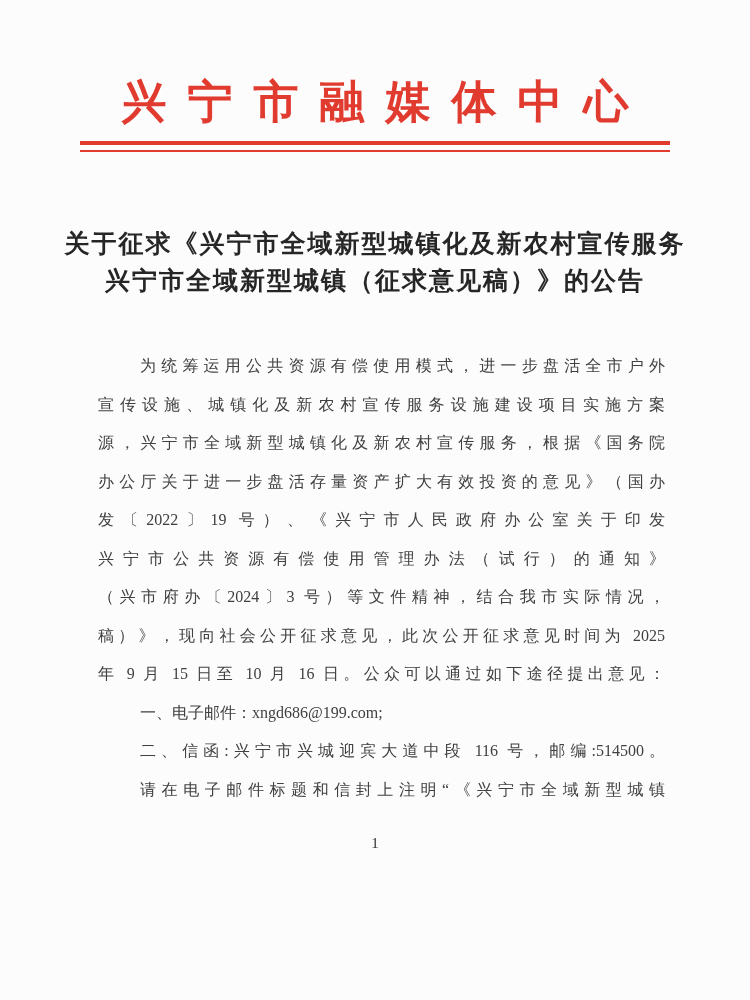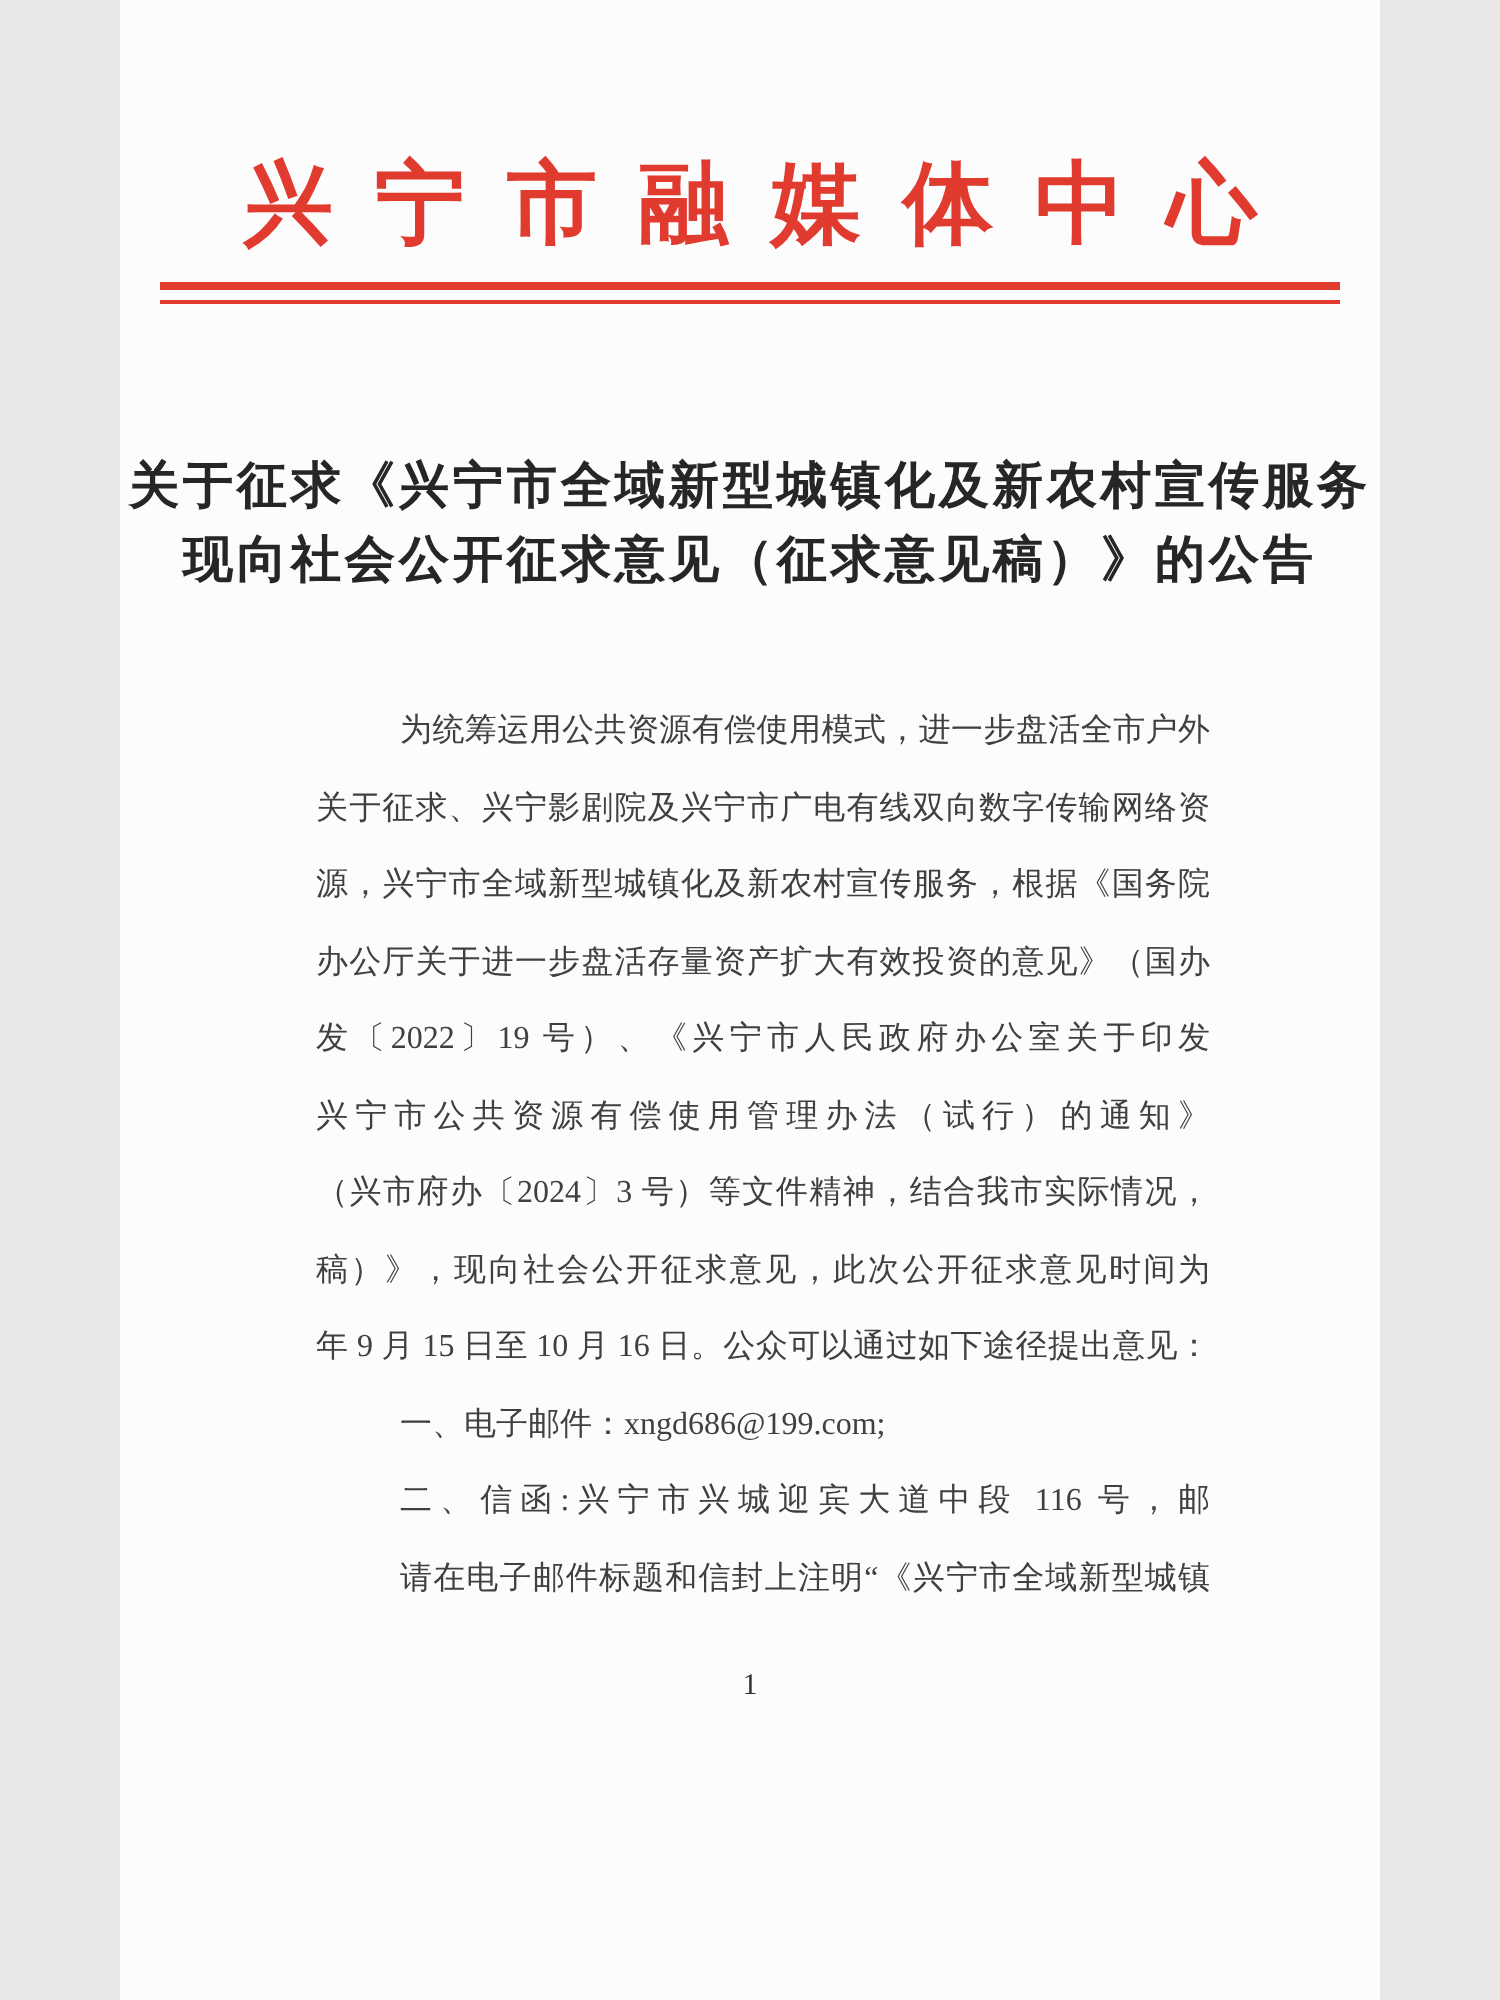--- a/index.html
+++ b/index.html
@@ -4,21 +4,21 @@
 <style>
   :root{
     --accent-red:#e13a2f;
     --ink:#404040;
     --title-ink:#262626;
     --paper:#fcfcfc;
   }
   html,body{margin:0;padding:0;}
   body{background:#e8e8e8;}
   .page{
-    width:630px;height:1000px;margin:0 auto;box-sizing:border-box;
+    width:750px;height:1000px;margin:0 auto;box-sizing:border-box;
     background:var(--paper);
     padding-top:76px;
     font-family:"Liberation Serif","DejaVu Serif",serif;
     overflow:hidden;
   }
   .org-name{
     text-align:center;
     color:var(--accent-red);
     font-size:45px;line-height:52px;font-weight:bold;
     letter-spacing:21px;padding-left:21px;
@@ -61,26 +61,26 @@
   <div class="letterhead">
     <div class="org-name">兴宁市融媒体中心</div>
     <div class="divider">
       <div class="thick"></div>
       <div class="thin"></div>
     </div>
   </div>
 
   <h1 class="doc-title">
     <span class="t-line">关于征求《兴宁市全域新型城镇化及新农村宣传服务</span>
-    <span class="t-line">现向社会公开征求意见（征求意见稿）》的公告</span>
+    <span class="t-line">兴宁市全域新型城镇（征求意见稿）》的公告</span>
   </h1>
 
   <div class="docbody">
     <p class="line indent j">为统筹运用公共资源有偿使用模式，进一步盘活全市户外</p>
-    <p class="line j">关于征求、兴宁影剧院及兴宁市广电有线双向数字传输网络资</p>
+    <p class="line j">宣传设施、城镇化及新农村宣传服务设施建设项目实施方案</p>
     <p class="line j">源，兴宁市全域新型城镇化及新农村宣传服务，根据《国务院</p>
     <p class="line j">办公厅关于进一步盘活存量资产扩大有效投资的意见》（国办</p>
     <p class="line j">发〔2022〕19 号）、《兴宁市人民政府办公室关于印发</p>
     <p class="line j">兴宁市公共资源有偿使用管理办法（试行）的通知》</p>
     <p class="line j">（兴市府办〔2024〕3 号）等文件精神，结合我市实际情况，</p>
     <p class="line j">稿）》，现向社会公开征求意见，此次公开征求意见时间为 2025</p>
     <p class="line j">年 9 月 15 日至 10 月 16 日。公众可以通过如下途径提出意见：</p>
     <p class="line indent">一、电子邮件：xngd686@199.com;</p>
     <p class="line indent j">二、信函:兴宁市兴城迎宾大道中段 116 号，邮编:514500。</p>
     <p class="line indent j">请在电子邮件标题和信封上注明“《兴宁市全域新型城镇</p>

